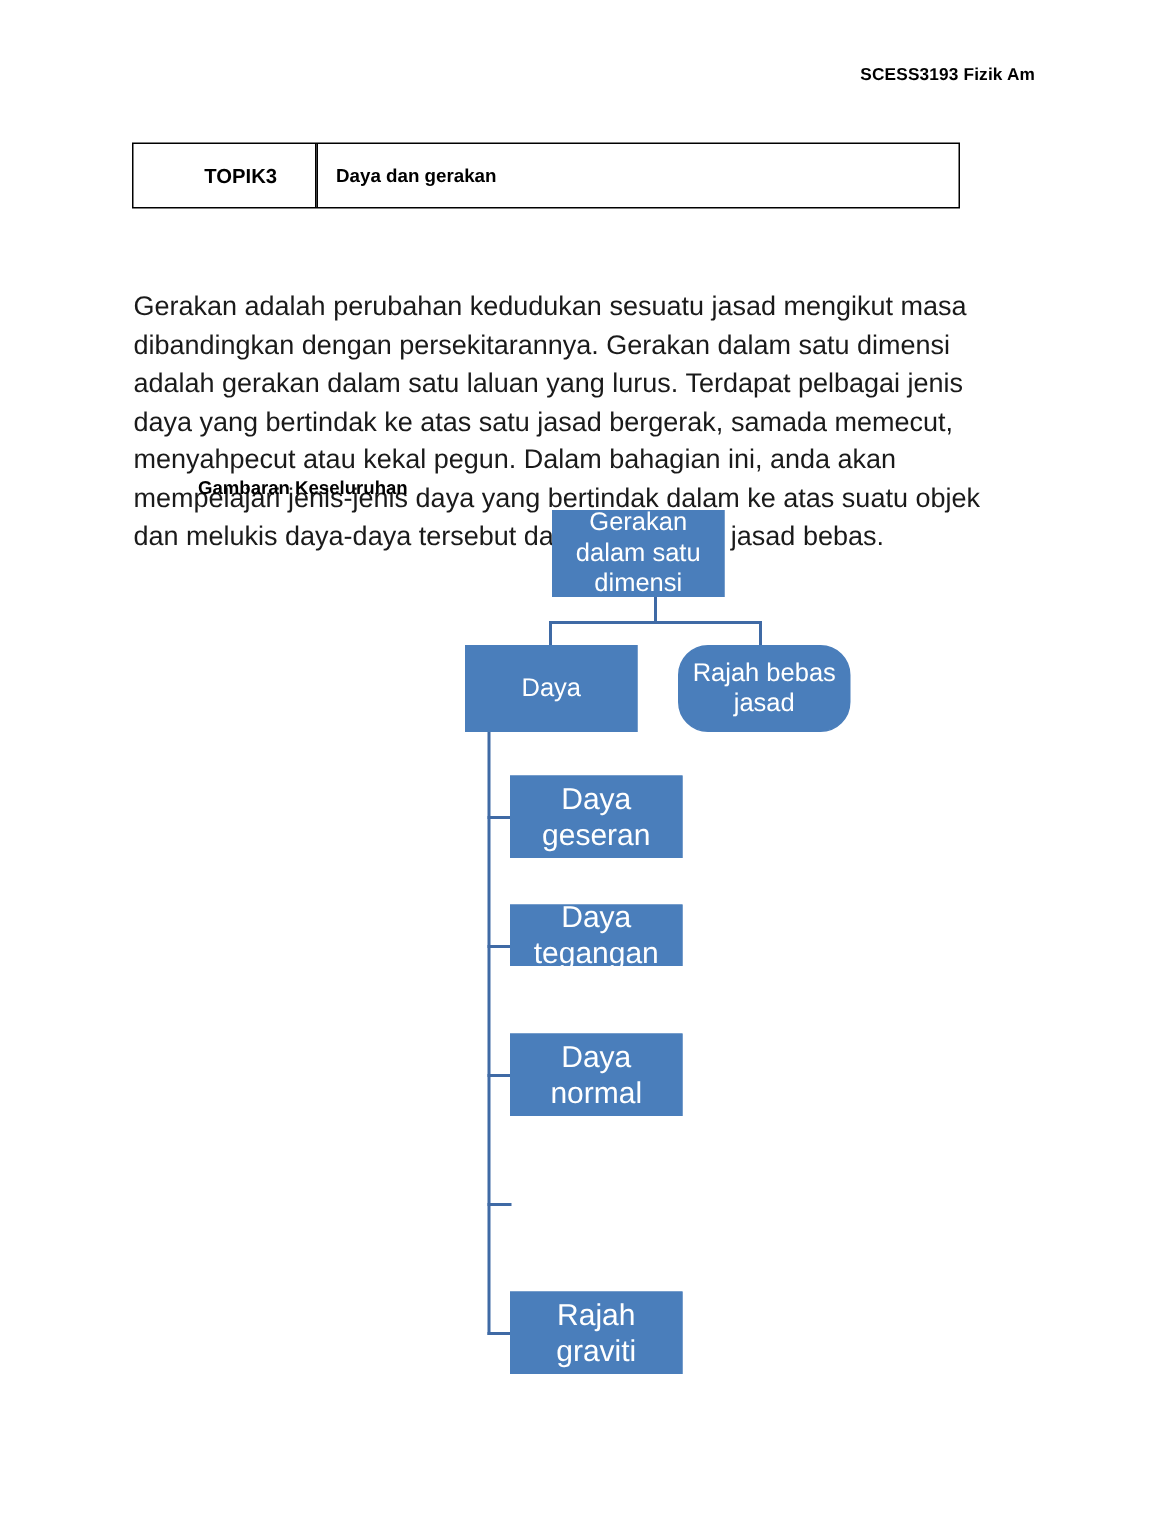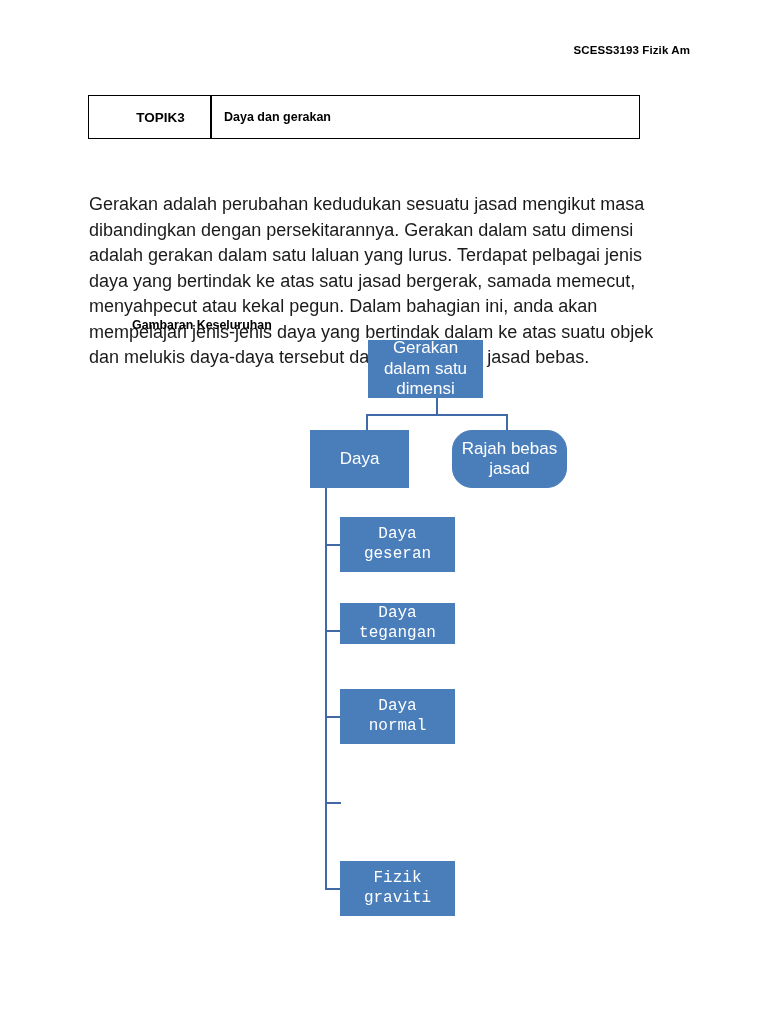--- a/index.html
+++ b/index.html
@@ -107,21 +107,21 @@
     color: #ffffff;
     display: flex;
     align-items: center;
     justify-content: center;
     text-align: center;
     font-size: 17px;
     line-height: 1.2;
     padding: 2px 6px;
     border: 1px solid #4a7ebb;
   }
-  .node.small { font-size: 16px; font-family: Liberation Mono, monospace; }
+  .node.small { font-size: 20px; }
 
   .connector {
     position: absolute;
     background: #3f6aa5;
   }
   .v-line { width: 2px; }
   .h-line { height: 2px; }
 </style>
 </head>
 <body>
@@ -145,29 +145,29 @@
 
   <div class="node" style="left:368px; top:340px; width:115px; height:58px;">Gerakan dalam satu dimensi</div>
 
   <div class="connector v-line" style="left:436px; top:398px; height:16px;"></div>
 
   <div class="connector h-line" style="left:366px; top:414px; width:142px;"></div>
 
   <div class="connector v-line" style="left:366px; top:414px; height:16px;"></div>
   <div class="connector v-line" style="left:506px; top:414px; height:16px;"></div>
 
-  <div class="node" style="left:310px; top:430px; width:99px; height:58px;">Daya</div>
+  <div class="node" style="left:310px; top:430px; width:115px; height:58px;">Daya</div>
   <div class="node" style="left:452px; top:430px; width:115px; height:58px;border-radius:20px;">Rajah bebas jasad</div>
 
   <div class="connector v-line" style="left:325px; top:488px; height:402px;"></div>
 
   <div class="connector h-line" style="left:325px; top:544px; width:16px;"></div>
   <div class="connector h-line" style="left:325px; top:630px; width:16px;"></div>
   <div class="connector h-line" style="left:325px; top:716px; width:16px;"></div>
   <div class="connector h-line" style="left:325px; top:802px; width:16px;"></div>
   <div class="connector h-line" style="left:325px; top:888px; width:16px;"></div>
 
   <div class="node small" style="left:340px; top:517px; width:115px; height:55px;">Daya geseran</div>
   <div class="node small" style="left:340px; top:603px; width:115px; height:41px;">Daya tegangan</div>
   <div class="node small" style="left:340px; top:689px; width:115px; height:55px;">Daya normal</div>
-  <div class="node small" style="left:340px; top:861px; width:115px; height:55px;">Fizik graviti</div>
+  <div class="node small" style="left:340px; top:861px; width:115px; height:55px;">Rajah graviti</div>
 
 </div>
 
 </body></html>

